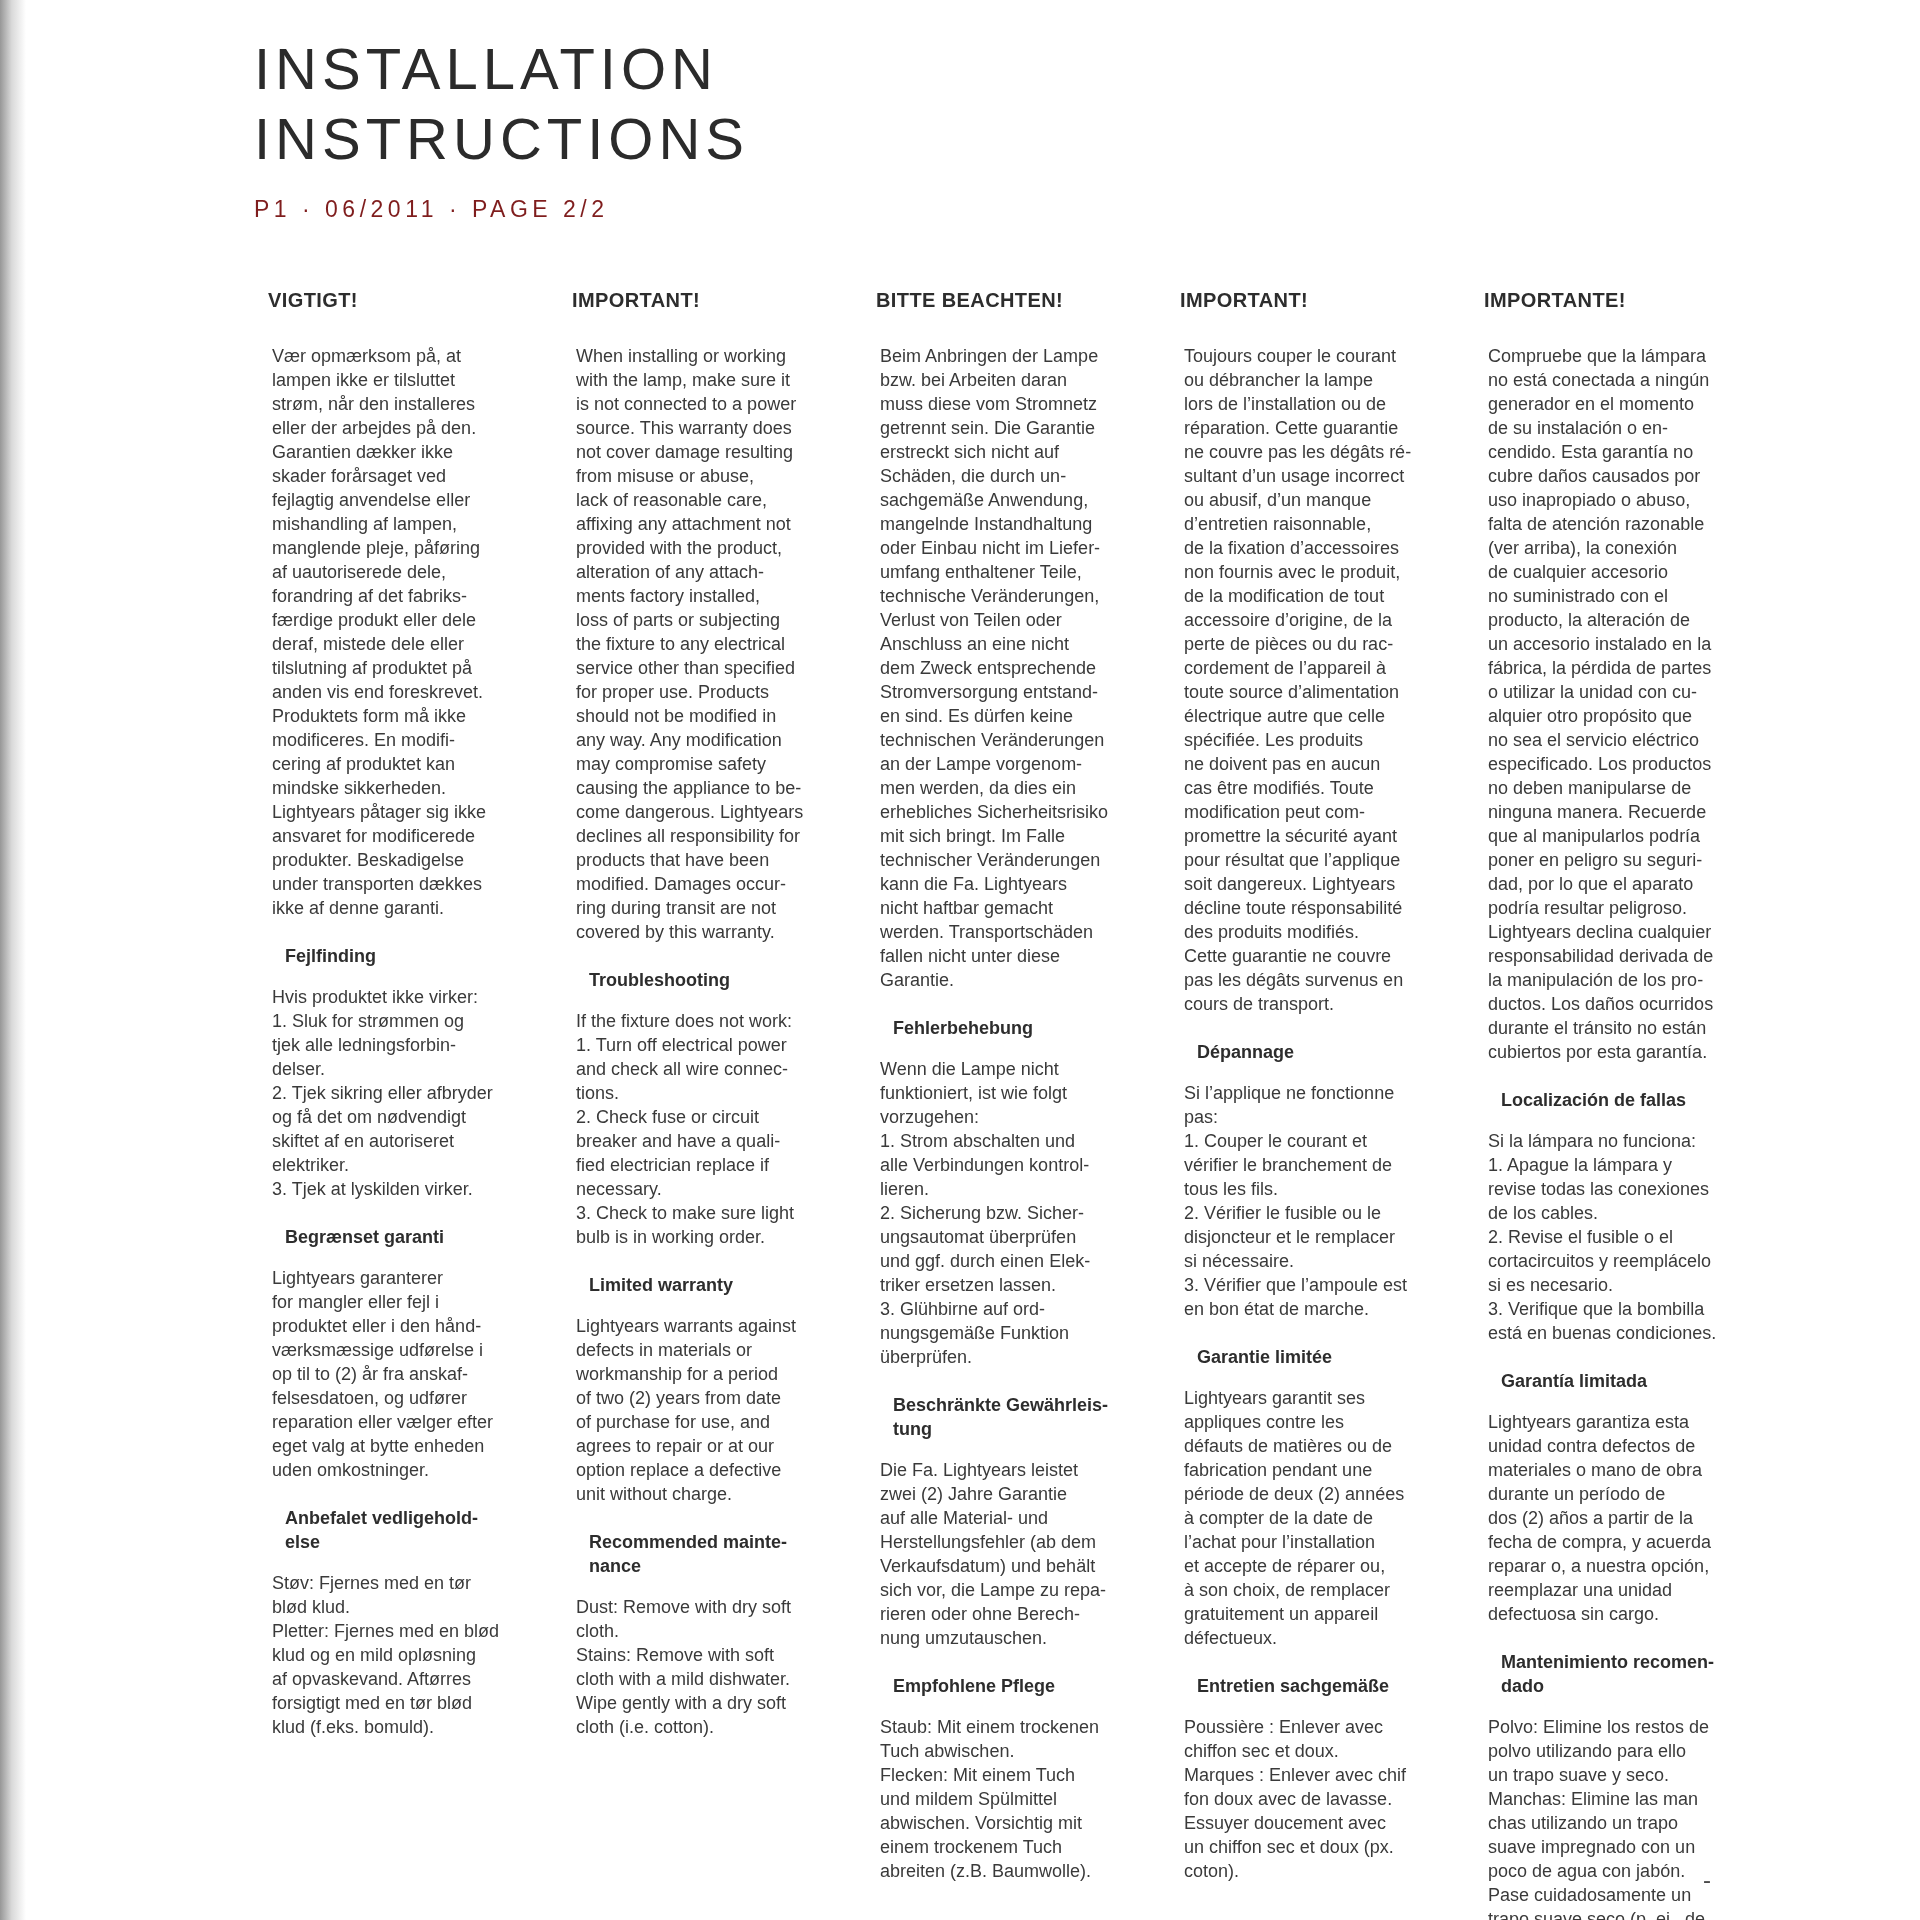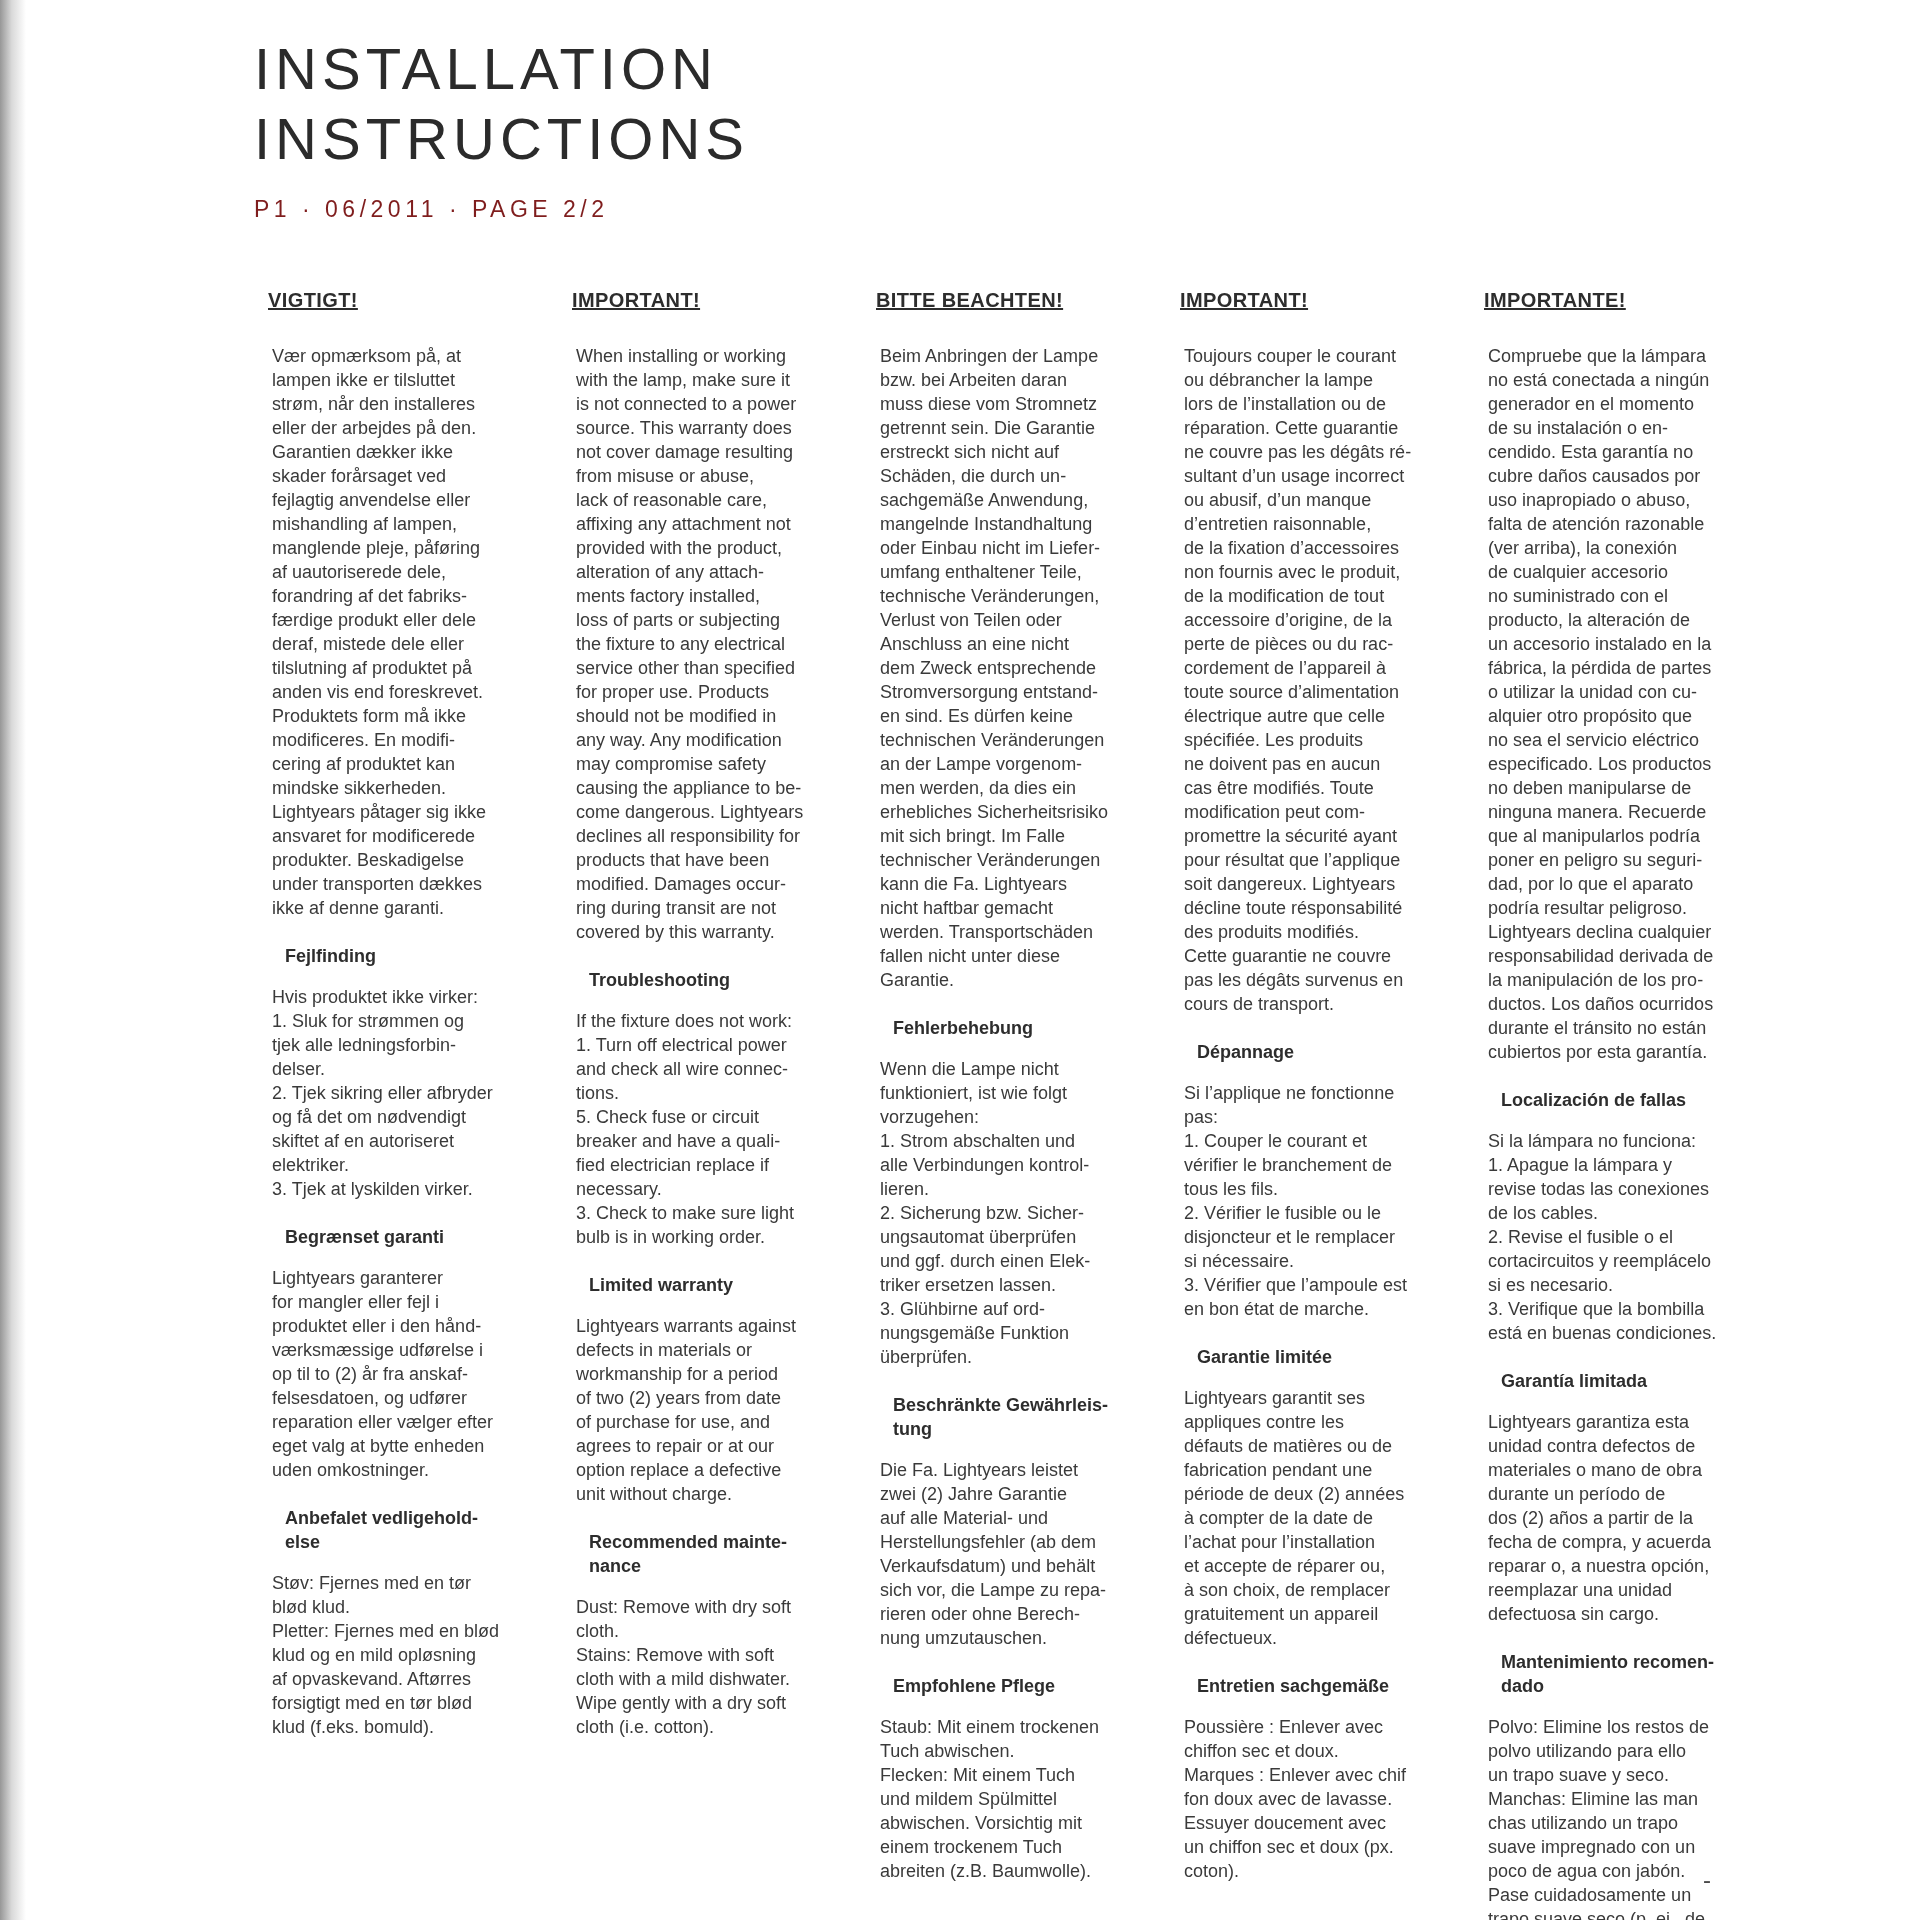--- a/index.html
+++ b/index.html
@@ -24,21 +24,21 @@
     margin-top:22px;
     font-size:23px; letter-spacing:4.5px; color:#7f1d1d; font-weight:400;
   }
   .columns {
     position:absolute; left:268px; top:288px;
     display:flex; gap:52px;
   }
   .col { width:252px; font-size:18px; line-height:24px; }
   .col h2 {
     margin:0 0 32px 0;
-    font-size:20px; font-weight:700; letter-spacing:0.4px; color:#2d2d2d;text-decoration:underline;
+    font-size:20px; font-weight:700; letter-spacing:0.4px; color:#2d2d2d;
   }
   .sec { margin:0; }
   .sec + .sec { margin-top:24px; }
   .sec h3 {
     margin:17px; font-size:18px; line-height:24px; font-weight:700;
     color:#2d2d2d; white-space:pre-line;
   }
   .sec p { margin:4px; white-space:pre; }
   .page-mark {
     position:absolute; left:1703px; top:1866px;
@@ -152,21 +152,21 @@
 modified. Damages occur-
 ring during transit are not
 covered by this warranty.</p>
       </div>
       <div class="sec">
         <h3>Troubleshooting</h3>
         <p>If the fixture does not work:
 1. Turn off electrical power
 and check all wire connec-
 tions.
-5. Check fuse or circuit
+2. Check fuse or circuit
 breaker and have a quali-
 fied electrician replace if
 necessary.
 3. Check to make sure light
 bulb is in working order.</p>
       </div>
       <div class="sec">
         <h3>Limited warranty</h3>
         <p>Lightyears warrants against
 defects in materials or

